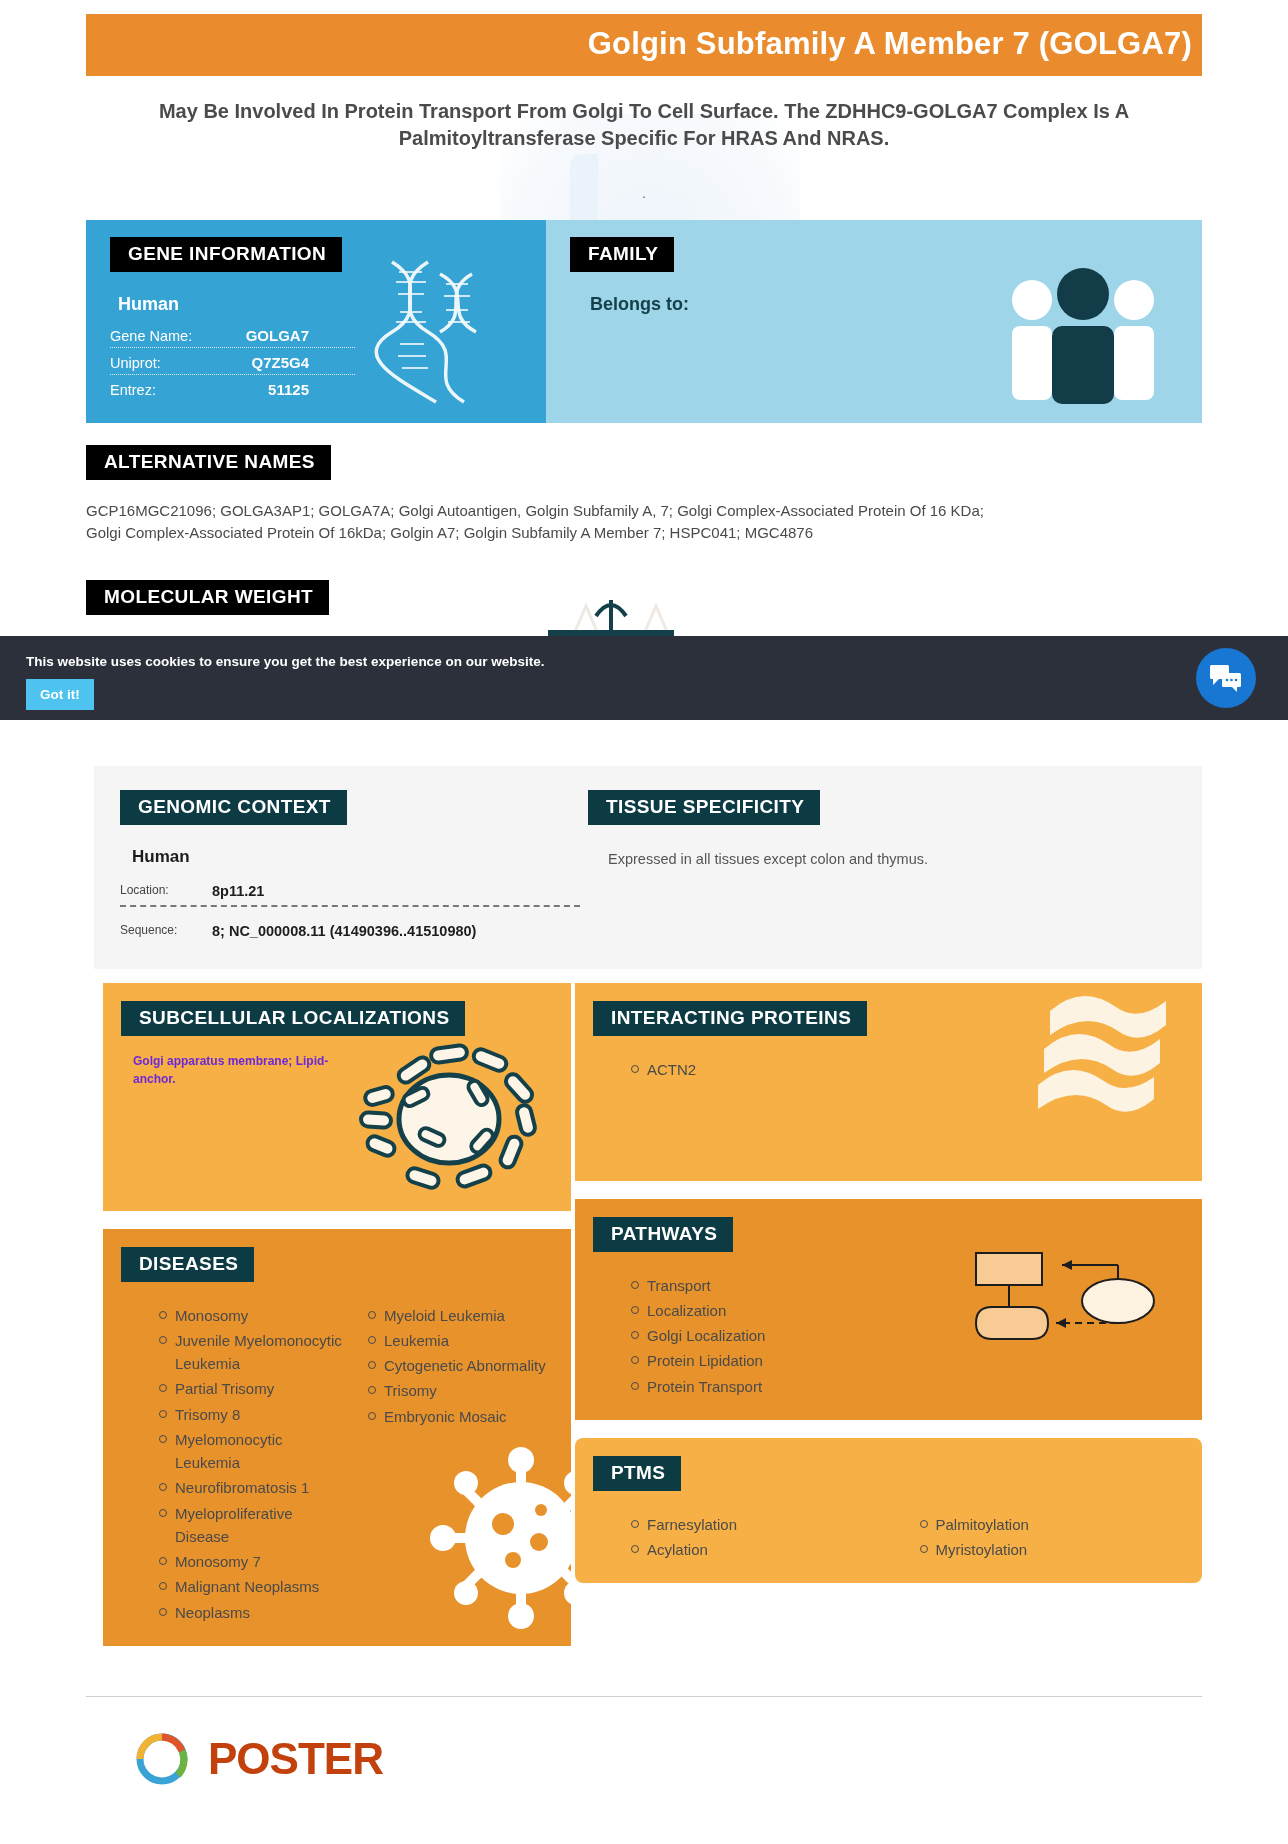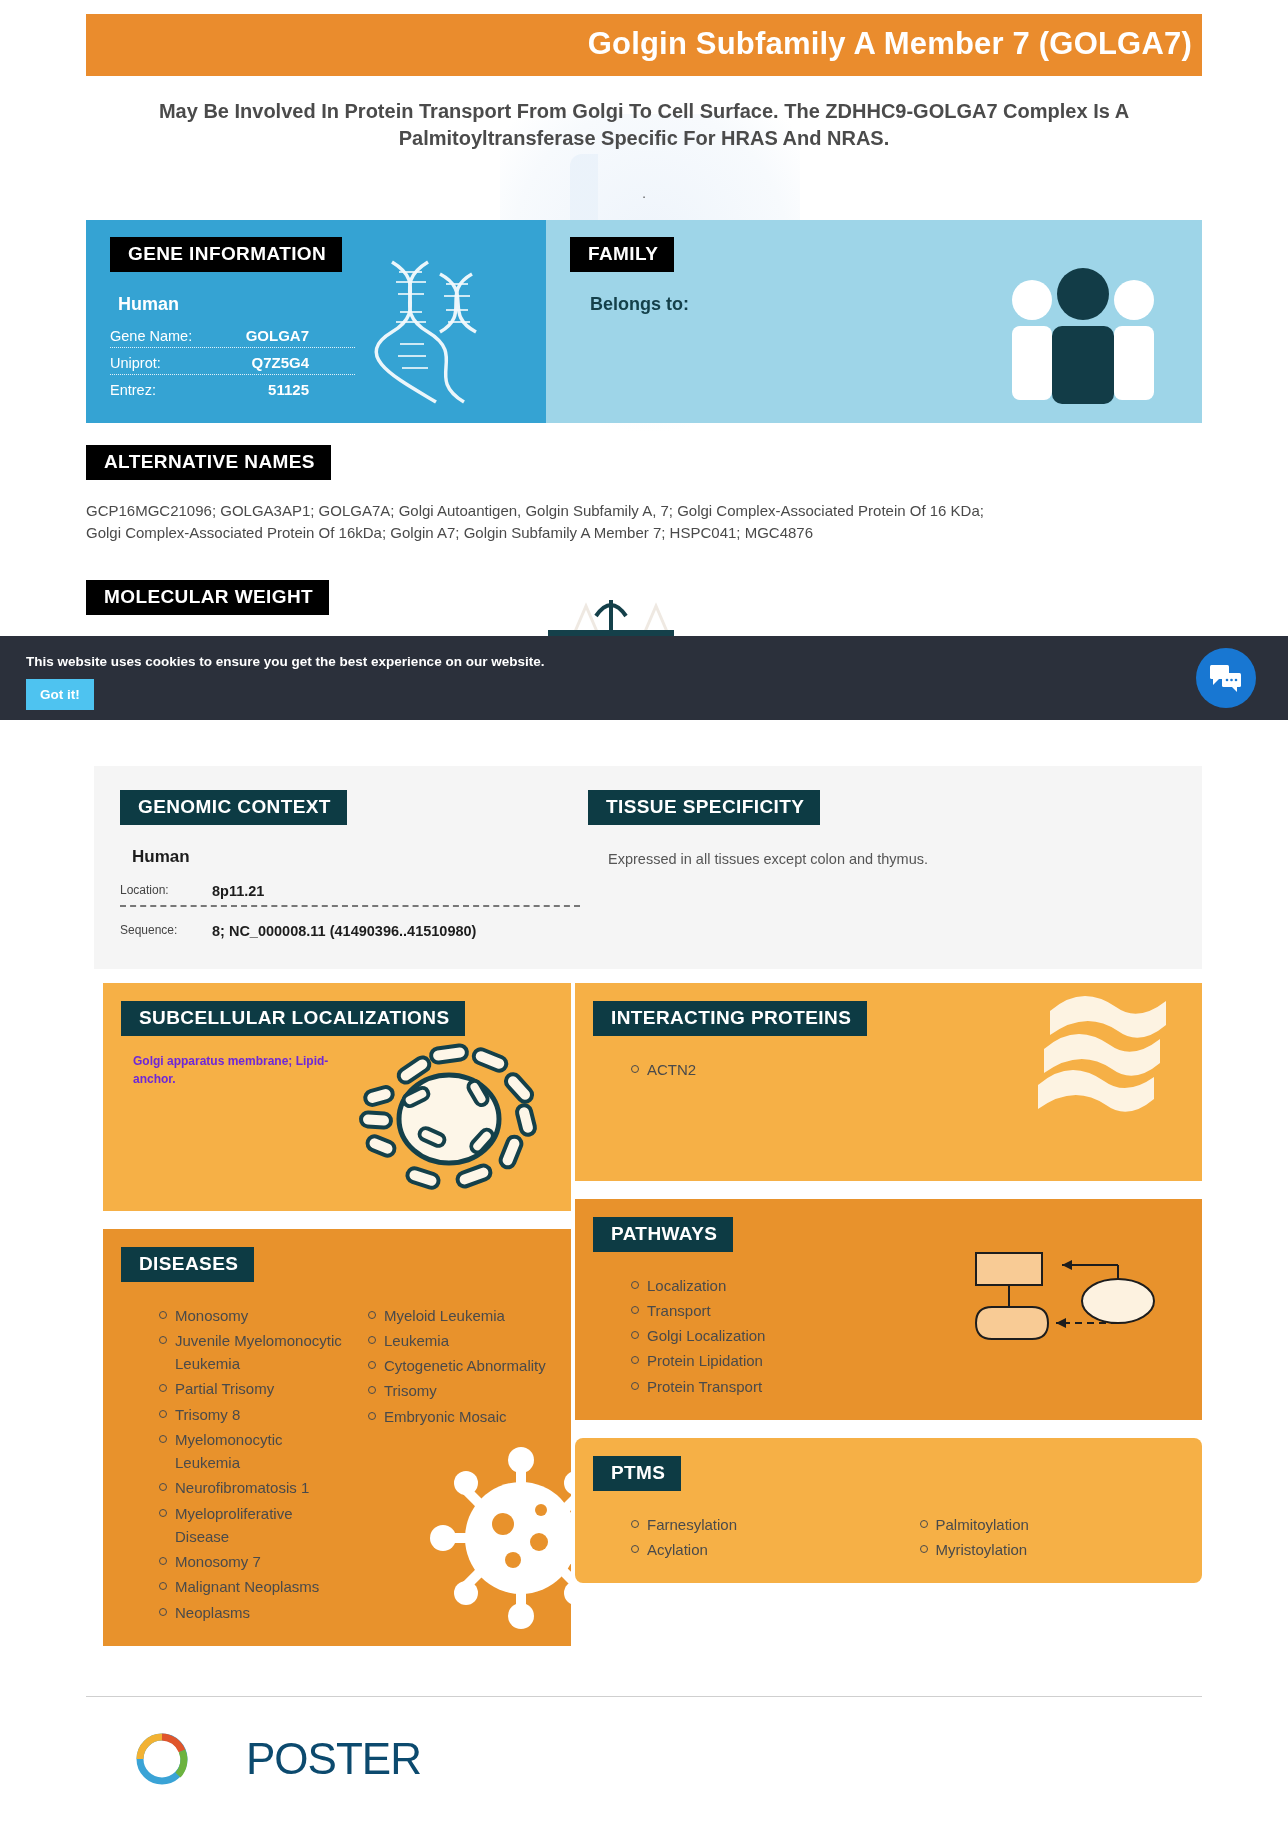--- a/index.html
+++ b/index.html
@@ -149,21 +149,21 @@
   
   .golgi-art{ position:absolute; right:16px; bottom:2px; }
   .helix-art{ position:absolute; right:28px; top:-6px;}
   .virus-art{ position:absolute; left:318px; bottom:8px;}
   .flow-art{ position:absolute; right:42px; top:48px;}
 
   
   .footer{ margin:32px 86px 0 86px; border-top:1.5px solid #cfcfcf; padding-top:34px;
            display:flex; align-items:center; gap:18px; padding-left:48px;}
   .foot-logo{ width:56px; height:56px;}
-  .foot-word{ font-size:44px; font-weight:normal; color:#0c4a6e; letter-spacing:-1px;margin-left:38px;}
+  .foot-word{ font-size:44px; font-weight:bold; color:#c2410c; letter-spacing:-1px;}
 </style>
 </head>
 <body>
 
 <div class="page">
   <div class="watermark"></div>
 
   <div class="wrap">
 
     <div class="title-bar">Golgin Subfamily A Member 7 (GOLGA7)</div>
@@ -397,22 +397,22 @@
             </g>
           </svg>
         </div>
 
         <div class="card c-orange pw-card">
           <div class="tagwrap">
             <span class="tag tag-dark">PATHWAYS</span>
           </div>
           <div class="card-body">
             <ul class="bul" id="pw-list">
+                <li>Transport</li>
                 <li>Localization</li>
-                <li>Transport</li>
                 <li>Golgi Localization</li>
                 <li>Protein Lipidation</li>
                 <li>Protein Transport</li>
               </ul>
           </div>
           <svg class="flow-art" width="190" height="120" viewBox="0 0 190 120">
             <rect x="6" y="6" width="66" height="32" fill="#f8cb95" stroke="#1d1d1d" stroke-width="2"></rect>
             <path d="M6,76 q0,-16 16,-16 h40 q16,0 16,16 q0,16 -16,16 h-40 q-16,0 -16,-16 z" fill="#f8cb95" stroke="#1d1d1d" stroke-width="2"></path>
             <ellipse cx="148" cy="54" rx="36" ry="22" fill="#fdf2e0" stroke="#1d1d1d" stroke-width="2"></ellipse>
             <line x1="39" y1="38" x2="39" y2="60" stroke="#1d1d1d" stroke-width="2"></line>

